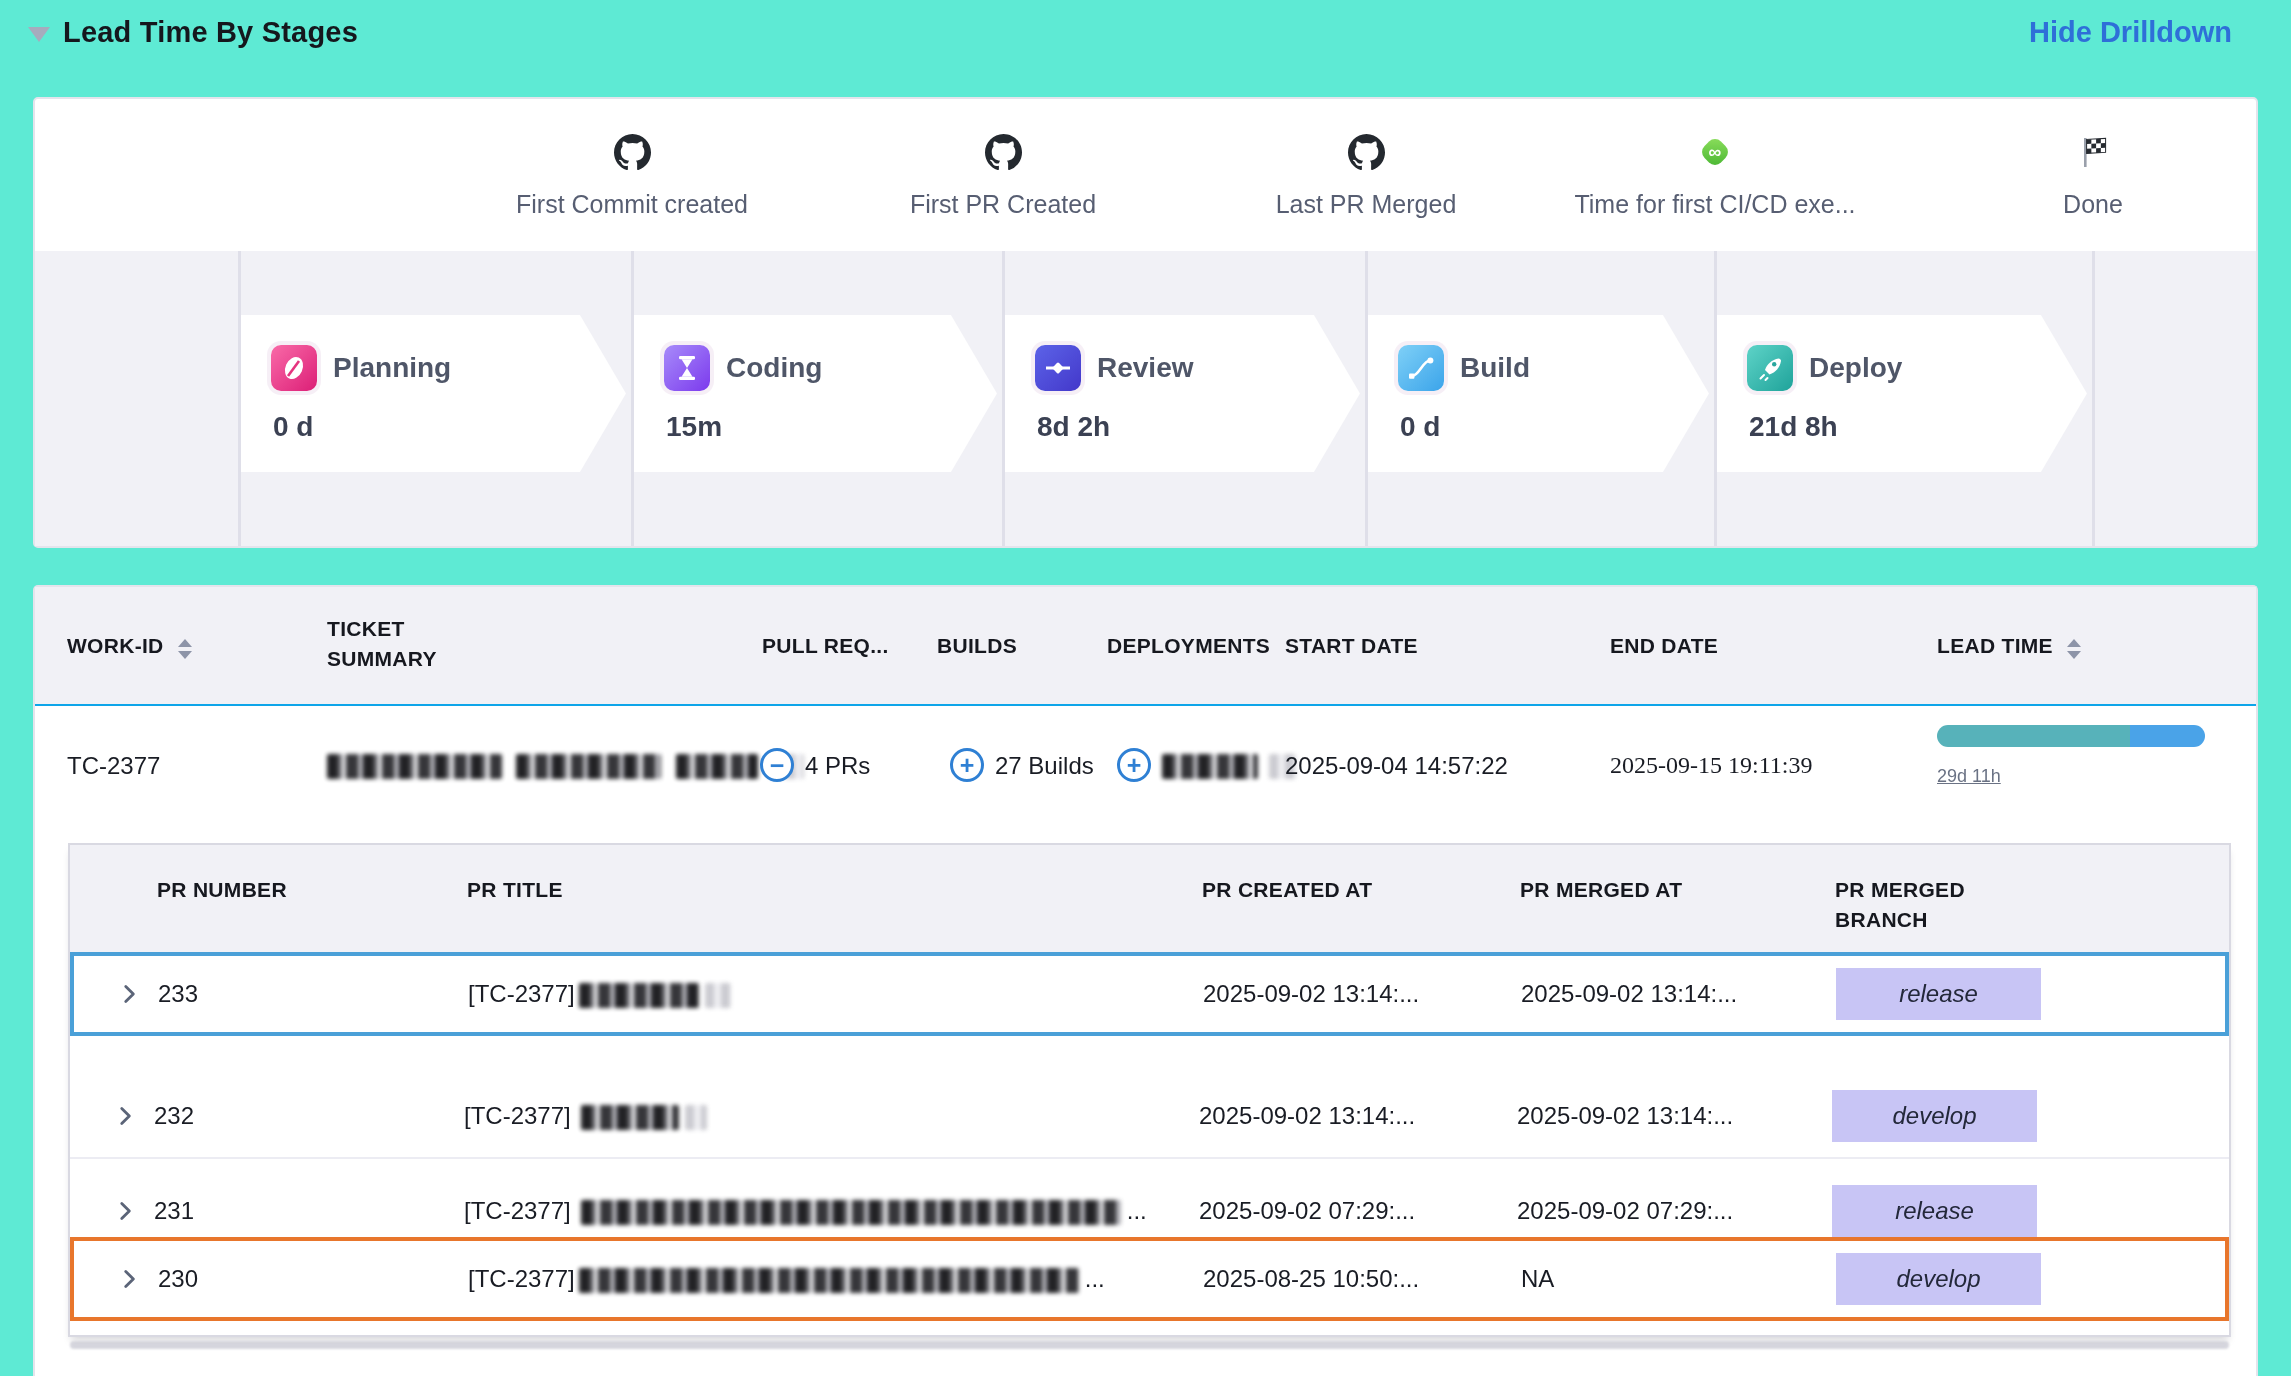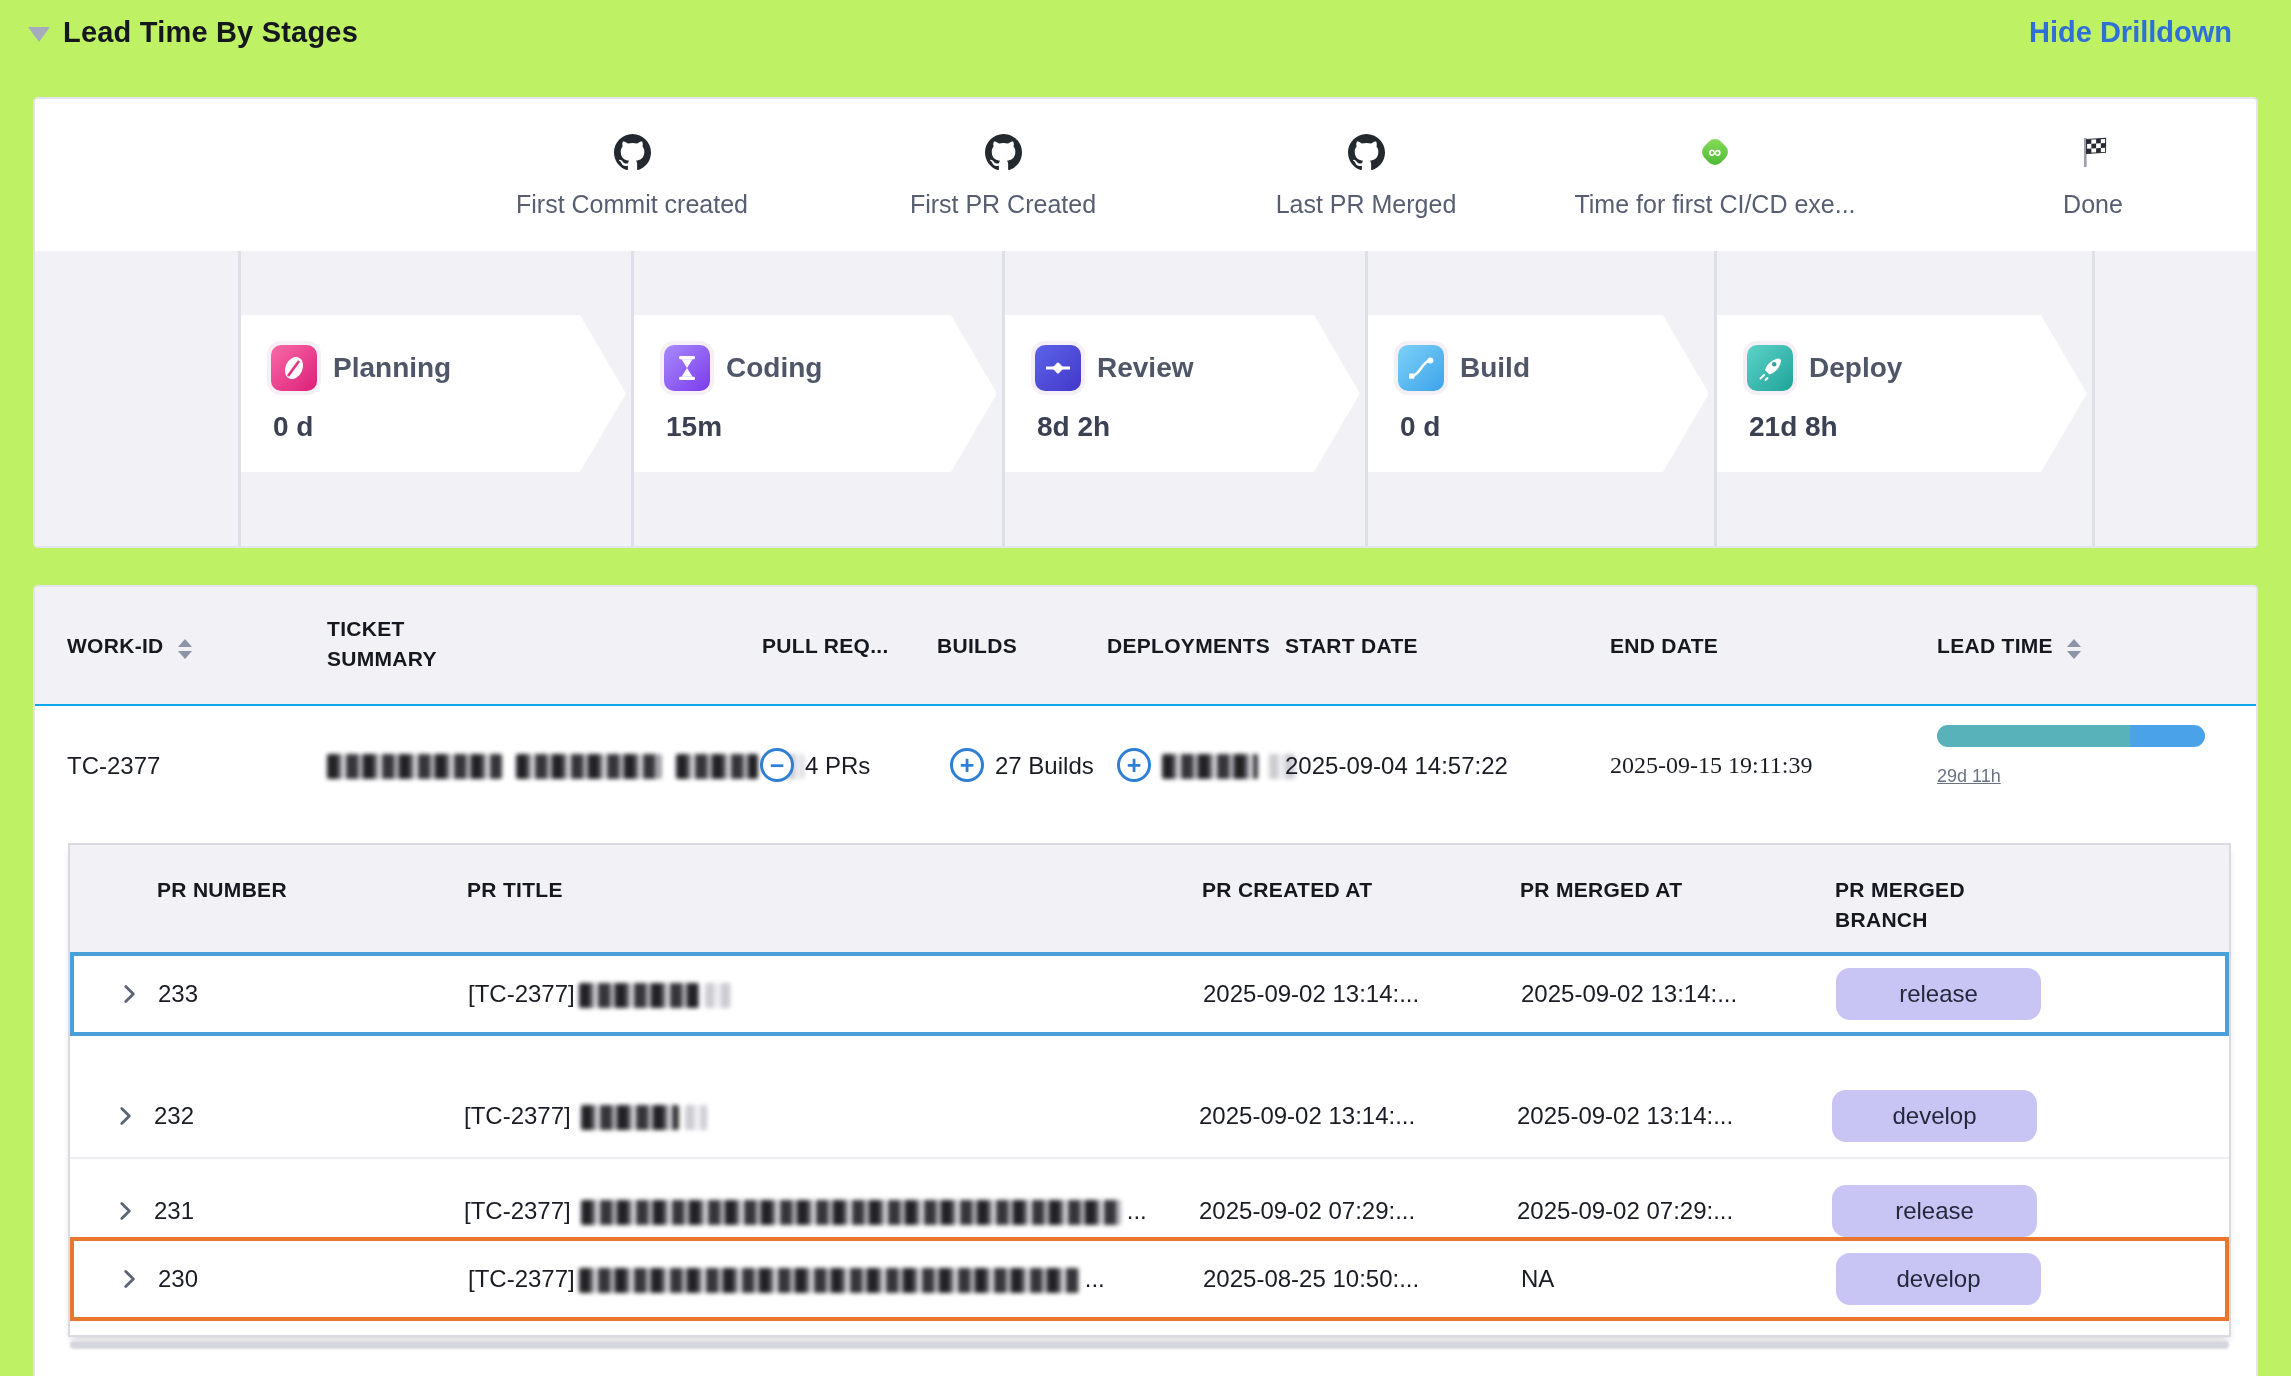--- a/index.html
+++ b/index.html
@@ -1,16 +1,16 @@
 <!DOCTYPE html>
 <html><head>
 <meta charset="utf-8">
 <style>
   html,body{margin:0;padding:0;background:#fff;}
-  #app{position:relative;width:2291px;height:1376px;background:#bef264;
+  #app{position:relative;width:2291px;height:1376px;background:#5eead4;
        font-family:"Liberation Sans", sans-serif;color:#191c24;overflow:hidden;}
   .abs{position:absolute;}
 
   
   .page-title{font-size:29px;font-weight:700;color:#15171d;letter-spacing:.2px;}
   .collapse-tri{width:0;height:0;border-left:11px solid transparent;border-right:11px solid transparent;
                 border-top:15px solid #a6abbd;cursor:pointer;}
   .drill-link{font-size:29px;font-weight:700;color:#2e6fd8;cursor:pointer;}
 
   
@@ -56,21 +56,21 @@
   
   .pr-box{border:2px solid #d9d9e2;background:#fff;box-sizing:border-box;
           box-shadow:0 6px 8px -3px rgba(20,20,40,.18);}
   .pr-row{position:absolute;left:0;right:0;height:84px;box-sizing:border-box;background:#fff;}
   .pr-row .rc{position:absolute;top:50%;transform:translateY(-50%);}
   .sep{border-bottom:2px solid #ececf3;margin-top:28px;}
   .hl-blue{border:4px solid #4aa0d8;}
   .hl-orange{border:4px solid #e8762c;}
   .expander{width:26px;height:26px;cursor:pointer;}
   .badge{display:flex;align-items:center;justify-content:center;width:205px;height:52px;
-         background:#c8c5f5;border-radius:14px;font-size:24px;color:#23283a;}
+         background:#c8c5f5;border-radius:0;font-size:24px;color:#23283a;font-style:italic;}
   .ellip{font-size:24px;color:#191c24;}
   .hscroll{position:absolute;height:8px;background:#cfcfd8;border-radius:4px;filter:blur(1px);opacity:.85;}
 </style>
 </head>
 <body>
 
 <div id="app">
 
   <div class="abs collapse-tri" style="left:28px;top:27px;"></div>
   <div class="abs page-title" style="left:63px;top:16px;">Lead Time By Stages</div>

